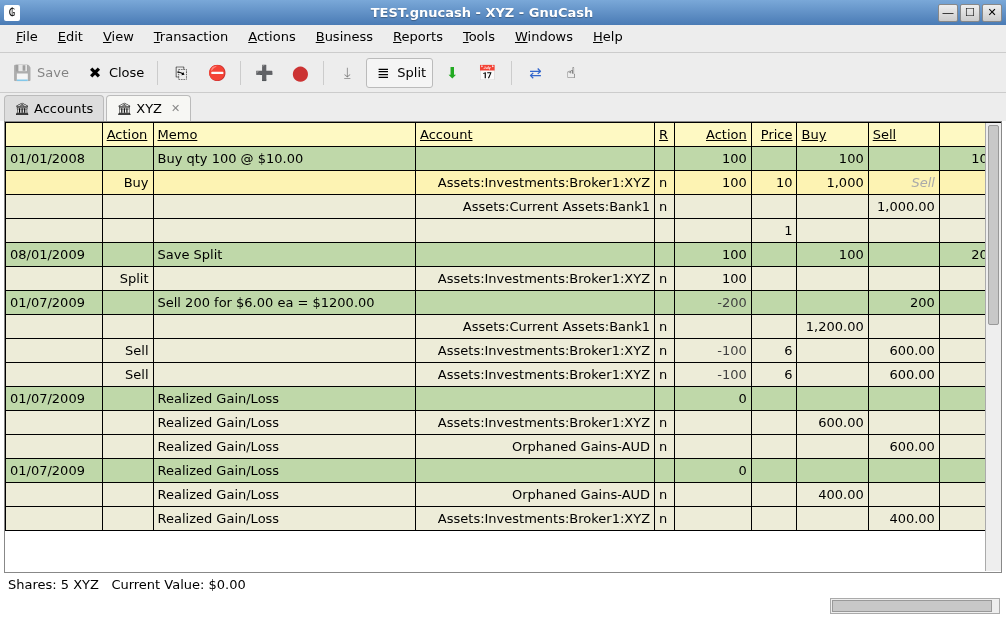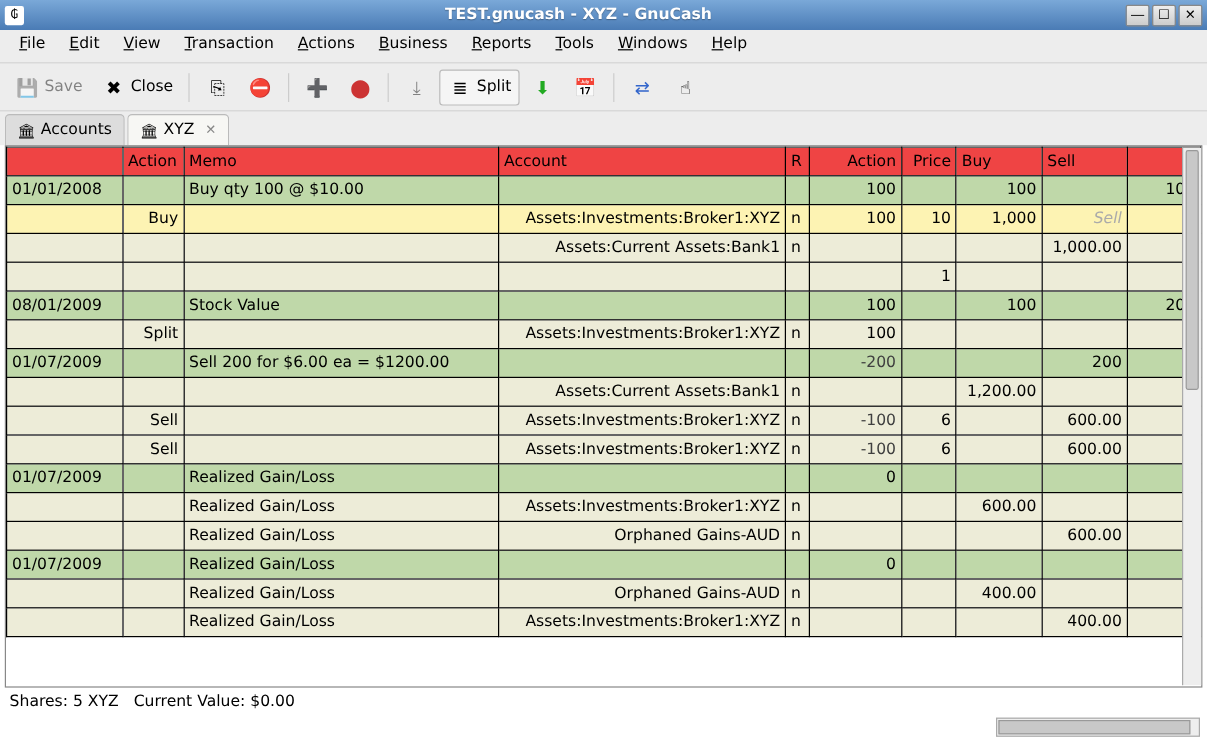--- a/index.html
+++ b/index.html
@@ -29,21 +29,21 @@
 .tab { height: 26px; padding: 0 10px; display: flex; align-items: center; gap: 5px; border: 1px solid #bbb; border-bottom: none; border-radius: 4px 4px 0 0; background: #ddd; cursor: pointer; margin-right: 2px; font-size: 13px; }
 .tab.active { background: #f7f7f4; }
 .tab .closex { font-size: 11px; color: #888; margin-left: 4px; }
 .tabicon { width: 14px; height: 14px; display: inline-flex; align-items: center; justify-content: center; font-size: 12px; }
 
 
 .register-wrap { border: 1px solid #888; margin: 0 4px; height: 452px; display: flex; flex-direction: column; position: relative; }
 .register { flex: 1; overflow: hidden; }
 table.reg { border-collapse: collapse; width: 100%; table-layout: fixed; }
 table.reg th, table.reg td { border: 1px solid #000; height: 24px; padding: 0 4px; overflow: hidden; white-space: nowrap; font-size: 13px; }
-table.reg th { background: #ef4444; font-weight: normal; text-align: left; }
+table.reg th { background: #fef9c3; font-weight: normal; text-align: left; text-decoration: underline; }
 table.reg th.right, table.reg td.right { text-align: right; }
 tr.headline td { background: #bfd8a9; }
 tr.split td { background: #edecd8; }
 tr.editing td { background: #fdf3b3; }
 td.neg { color: #404040; }
 td.placeholder { color: #aaa; font-style: italic; }
 
 col.c-date { width: 95px; }
 col.c-action { width: 50px; }
 col.c-memo { width: 258px; }
@@ -223,21 +223,21 @@
             <td></td>
             <td class="right"></td>
             <td class="right">1</td>
             <td class="right"></td>
             <td class="right"></td>
             <td></td>
           </tr>
           <tr class="headline">
             <td>08/01/2009</td>
             <td></td>
-            <td>Stock Value</td>
+            <td>Save Split</td>
             <td></td>
             <td></td>
             <td class="right">100</td>
             <td class="right"></td>
             <td class="right">100</td>
             <td class="right"></td>
             <td class="right">200</td>
           </tr>
           <tr class="split">
             <td></td>

